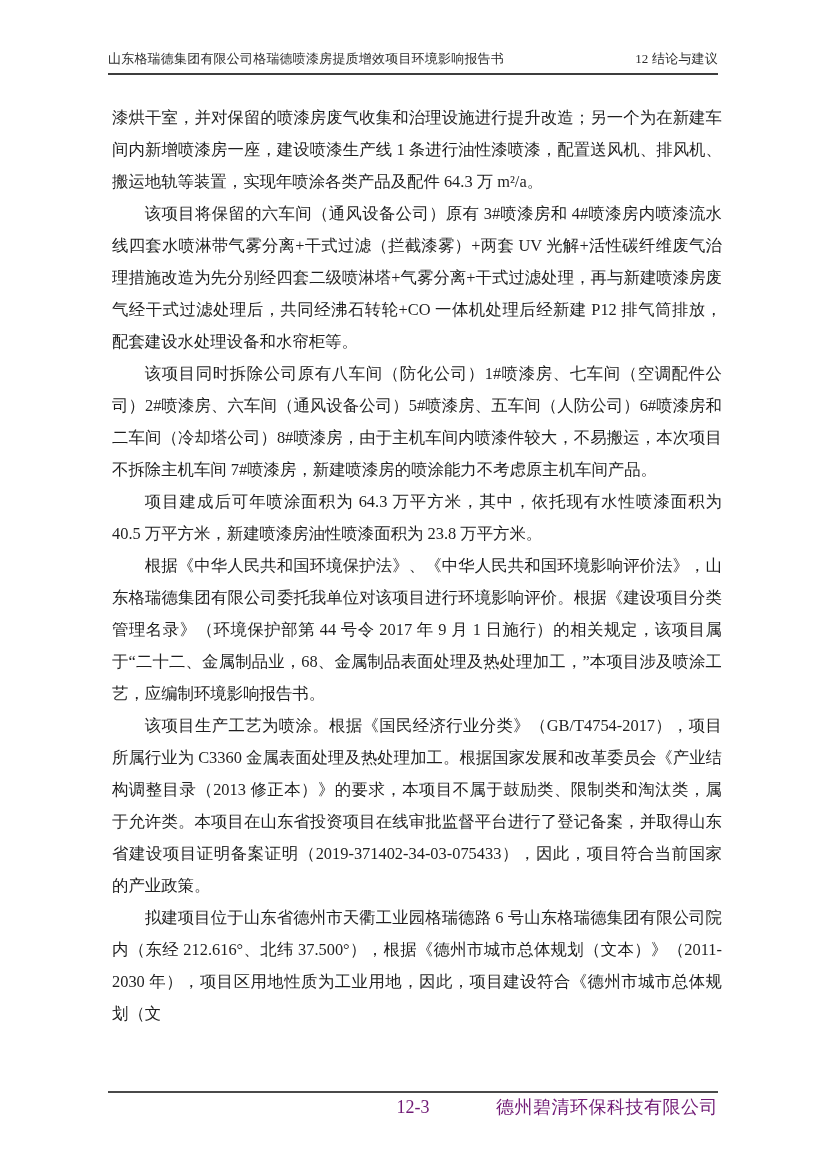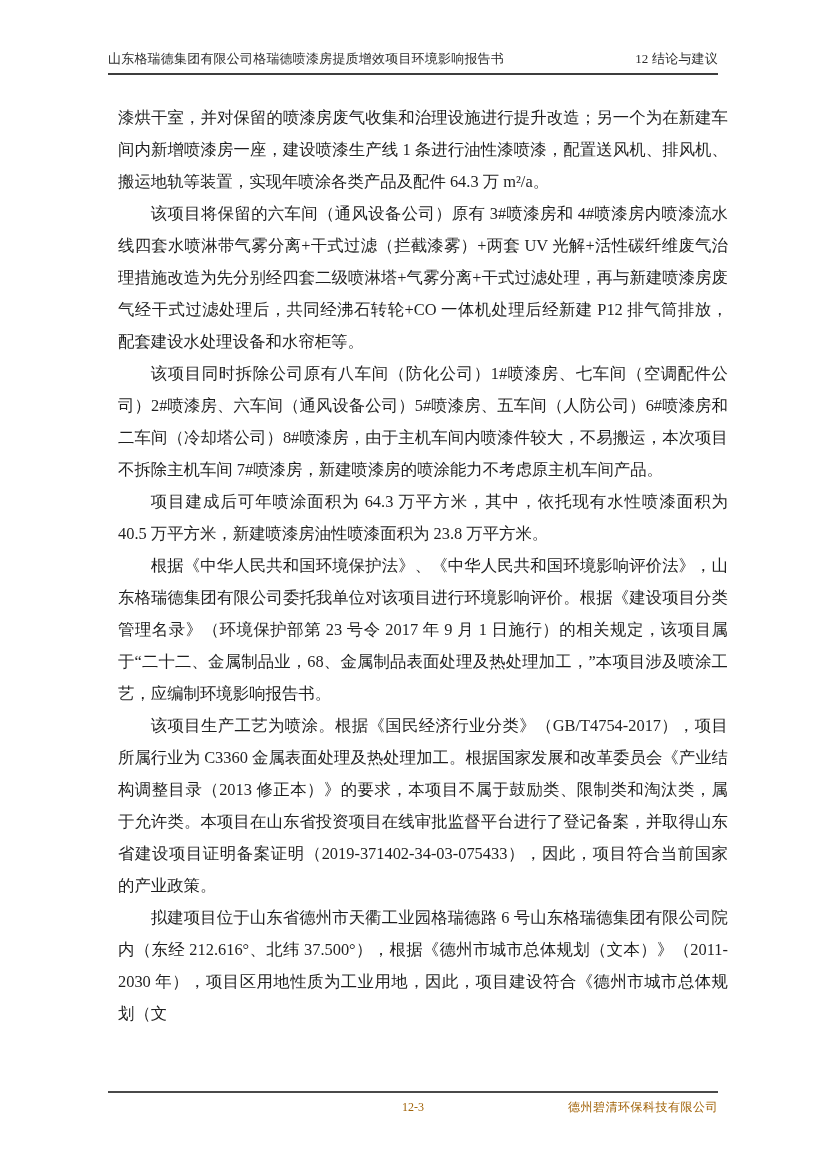--- a/index.html
+++ b/index.html
@@ -29,21 +29,21 @@
     letter-spacing: 0.2px;
     padding-bottom: 5px;
     border-bottom: 2px solid #3d3d3d;
     color: #2b2b2b;
   }
   .header-left { white-space: nowrap; }
   .header-right { white-space: nowrap; margin-left: 6px; }
   .body-text {
     position: absolute;
     top: 102px;
-    left: 118px;
+    left: 112px;
     width: 610px;
     font-size: 16.4px;
     line-height: 32px;
     text-align: justify;
     text-justify: inter-ideograph;
   }
   .para {
     margin: 0;
     text-indent: 2em;
   }
@@ -62,23 +62,23 @@
   .footer {
     position: absolute;
     top: 1091px;
     left: 108px;
     width: 610px;
     border-top: 2px solid #4a4a4a;
   }
   .footer-row {
     position: relative;
     height: 24px;
-    font-size: 12px;
+    font-size: 18px;
     line-height: 18px;
-    color: #a16207;
+    color: #701a75;
   }
   .page-number {
     position: absolute;
     left: 50%;
     top: 5px;
     transform: translateX(-50%);
   }
   .footer-company {
     position: absolute;
     right: 0;
@@ -96,21 +96,21 @@
   <div class="header">
     <span class="header-left">山东格瑞德集团有限公司格瑞德喷漆房提质增效项目环境影响报告书</span>
     <span class="header-right">12 结论与建议</span>
   </div>
 
   <div class="body-text">
     <p class="para no-indent">漆烘干室，并对保留的喷漆房废气收集和治理设施进行提升改造；另一个为在新建车间内新增喷漆房一座，建设喷漆生产线 1 条进行油性漆喷漆，配置送风机、排风机、搬运地轨等装置，实现年喷涂各类产品及配件 64.3 万 m²/a。</p>
     <p class="para">该项目将保留的六车间（通风设备公司）原有 3#喷漆房和 4#喷漆房内喷漆流水线四套水喷淋带气雾分离+干式过滤（拦截漆雾）+两套 UV 光解+活性碳纤维废气治理措施改造为先分别经四套二级喷淋塔+气雾分离+干式过滤处理，再与新建喷漆房废气经干式过滤处理后，共同经沸石转轮+CO 一体机处理后经新建 P12 排气筒排放，配套建设水处理设备和水帘柜等。</p>
     <p class="para">该项目同时拆除公司原有八车间（防化公司）1#喷漆房、七车间（空调配件公司）2#喷漆房、六车间（通风设备公司）5#喷漆房、五车间（人防公司）6#喷漆房和二车间（冷却塔公司）8#喷漆房，由于主机车间内喷漆件较大，不易搬运，本次项目不拆除主机车间 7#喷漆房，新建喷漆房的喷涂能力不考虑原主机车间产品。</p>
     <p class="para">项目建成后可年喷涂面积为 64.3 万平方米，其中，依托现有水性喷漆面积为 40.5 万平方米，新建喷漆房油性喷漆面积为 23.8 万平方米。</p>
-    <p class="para">根据《中华人民共和国环境保护法》、《中华人民共和国环境影响评价法》，山东格瑞德集团有限公司委托我单位对该项目进行环境影响评价。根据《建设项目分类管理名录》（环境保护部第 23 号令 2017 年 9 月 1 日施行）的相关规定，该项目属于“二十二、金属制品业，68、金属制品表面处理及热处理加工，”本项目涉及喷涂工艺，应编制环境影响报告书。</p>
+    <p class="para">根据《中华人民共和国环境保护法》、《中华人民共和国环境影响评价法》，山东格瑞德集团有限公司委托我单位对该项目进行环境影响评价。根据《建设项目分类管理名录》（环境保护部第 44 号令 2017 年 9 月 1 日施行）的相关规定，该项目属于“二十二、金属制品业，68、金属制品表面处理及热处理加工，”本项目涉及喷涂工艺，应编制环境影响报告书。</p>
     <p class="para">该项目生产工艺为喷涂。根据《国民经济行业分类》（GB/T4754-2017），项目所属行业为 C3360 金属表面处理及热处理加工。根据国家发展和改革委员会《产业结构调整目录（2013 修正本）》的要求，本项目不属于鼓励类、限制类和淘汰类，属于允许类。本项目在山东省投资项目在线审批监督平台进行了登记备案，并取得山东省建设项目证明备案证明（2019-371402-34-03-075433），因此，项目符合当前国家的产业政策。</p>
     <p class="para">拟建项目位于山东省德州市天衢工业园格瑞德路 6 号山东格瑞德集团有限公司院内（东经 212.616°、北纬 37.500°），根据《德州市城市总体规划（文本）》（2011-2030 年），项目区用地性质为工业用地，因此，项目建设符合《德州市城市总体规划（文</p>
   </div>
 
   <div class="footer">
     <div class="footer-row">
       <span class="page-number">12-3</span>
       <span class="footer-company">德州碧清环保科技有限公司</span>
     </div>
   </div>

